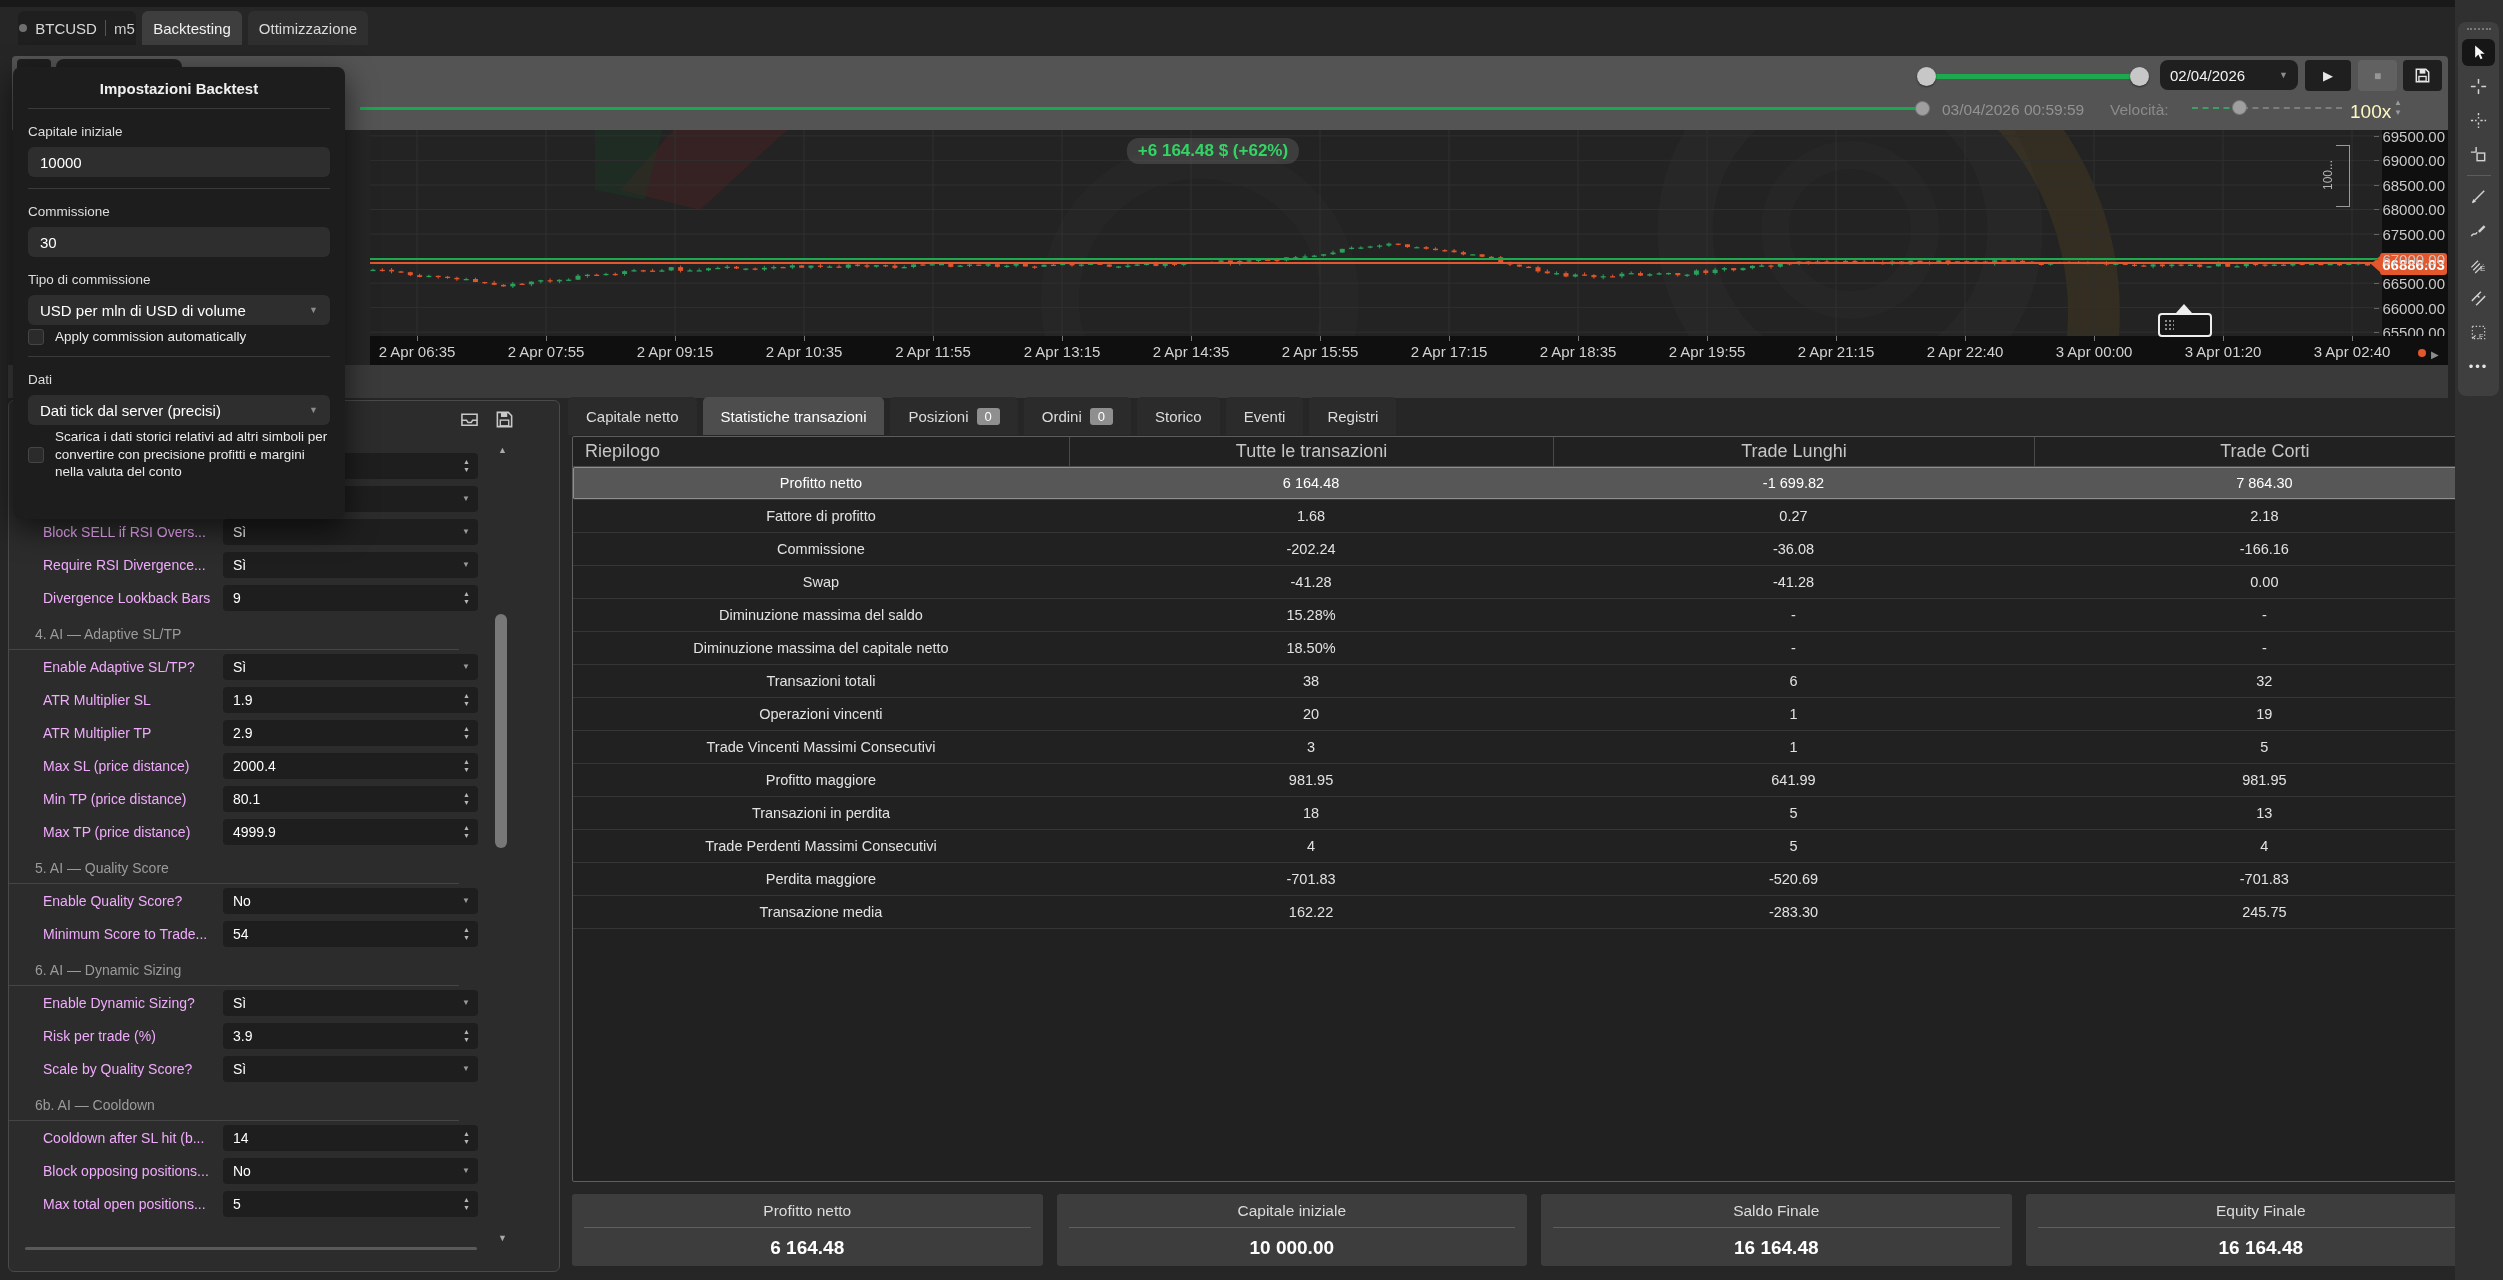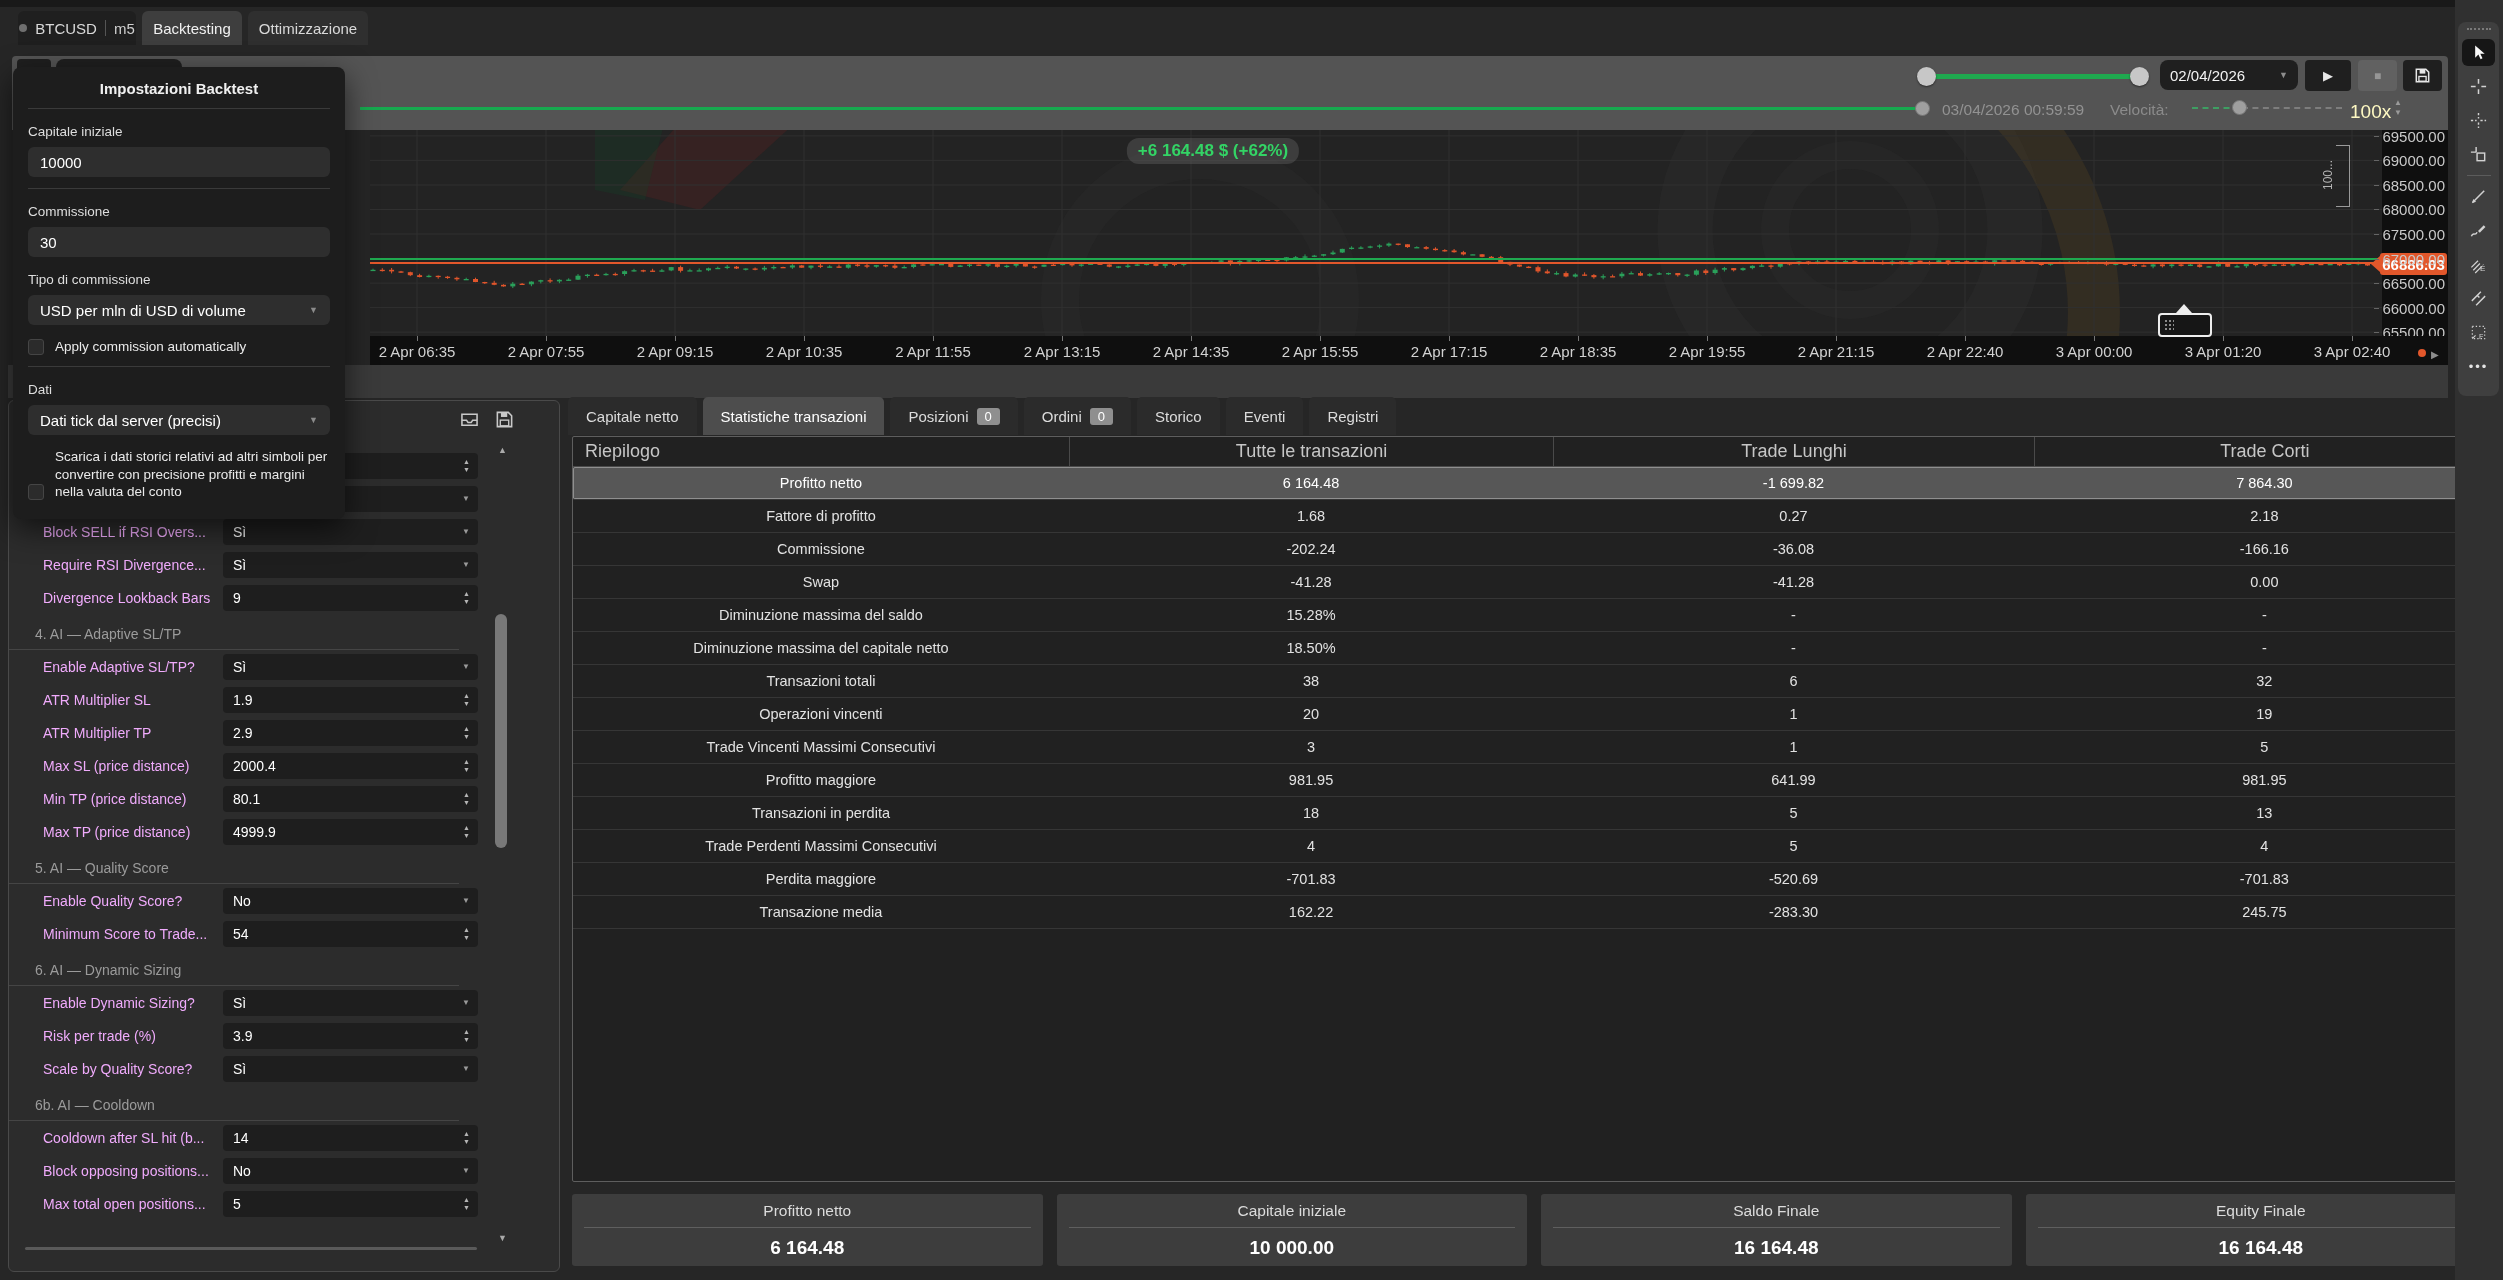--- a/index.html
+++ b/index.html
@@ -127,21 +127,21 @@
 .tool-div{width:24px;height:1px;background:#5c5c5c}
 .tool.dots{font-size:13px;letter-spacing:2px;color:#e3e3e3}
 
 
 .settings-panel{position:absolute;left:13px;top:67px;width:332px;height:452px;background:#1d1d1d;border-radius:8px;box-shadow:0 10px 30px rgba(0,0,0,.6);z-index:40;padding:0 15px}
 .sp-title{margin-top:13px;text-align:center;font-size:15px;font-weight:bold;color:#f0f0f0}
 .sp-div{height:1px;background:#3a3a3a;margin-top:11px}
 .sp-label{margin-top:15px;font-size:13.5px;color:#dedede}
 .sp-field{margin-top:8px;height:30px;background:#2e2e2e;border-radius:6px;display:flex;align-items:center;padding:0 12px;font-size:15px;color:#fff;cursor:text}
 .sp-field .caret{margin-left:auto;color:#8b8b8b;font-size:9px}
-.sp-check{margin-top:13px;display:flex;gap:11px;align-items:flex-end;cursor:pointer}
+.sp-check{margin-top:3px;display:flex;gap:11px;align-items:center;cursor:pointer}
 .sp-cb{flex:0 0 16px;width:16px;height:16px;background:#2b2b2b;border:1px solid #454545;border-radius:3px;margin-top:1px}
 .sp-check span.txt{font-size:13.5px;color:#eaeaea;line-height:1.28}
 </style>
 </head>
 <body>
 
 <div class="screen">
 
   <div class="topbar">
     <div class="ttab symbol">

